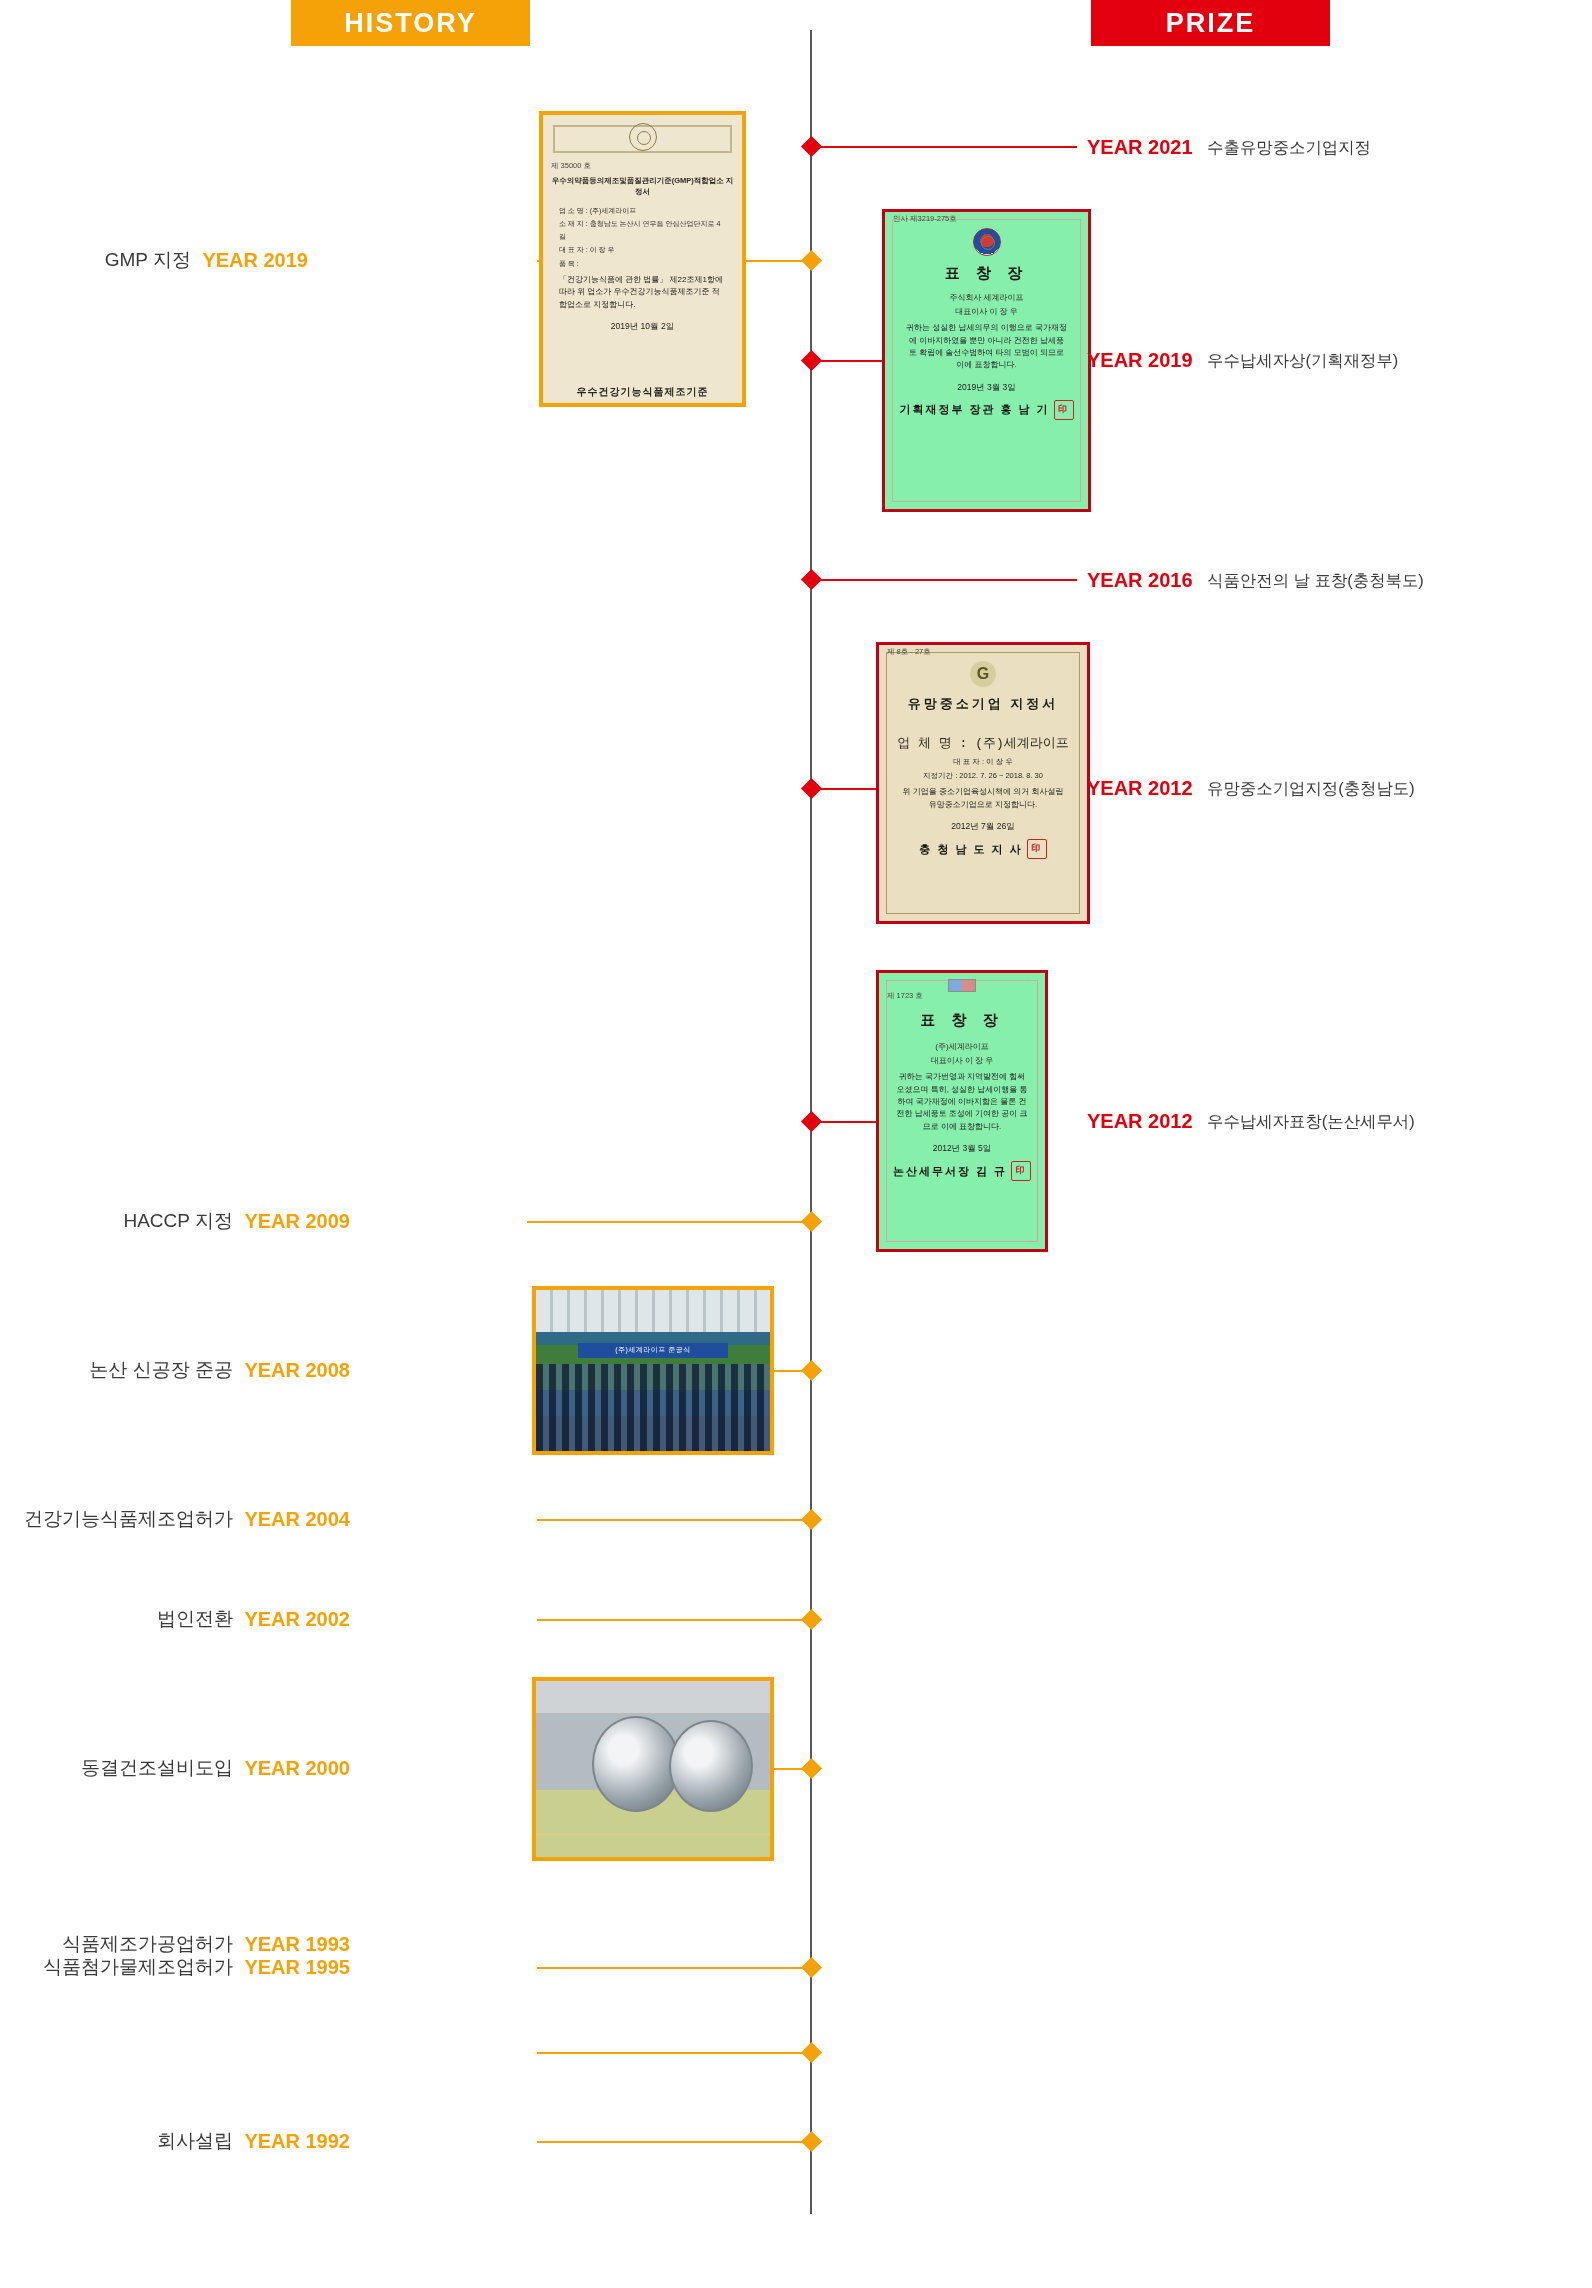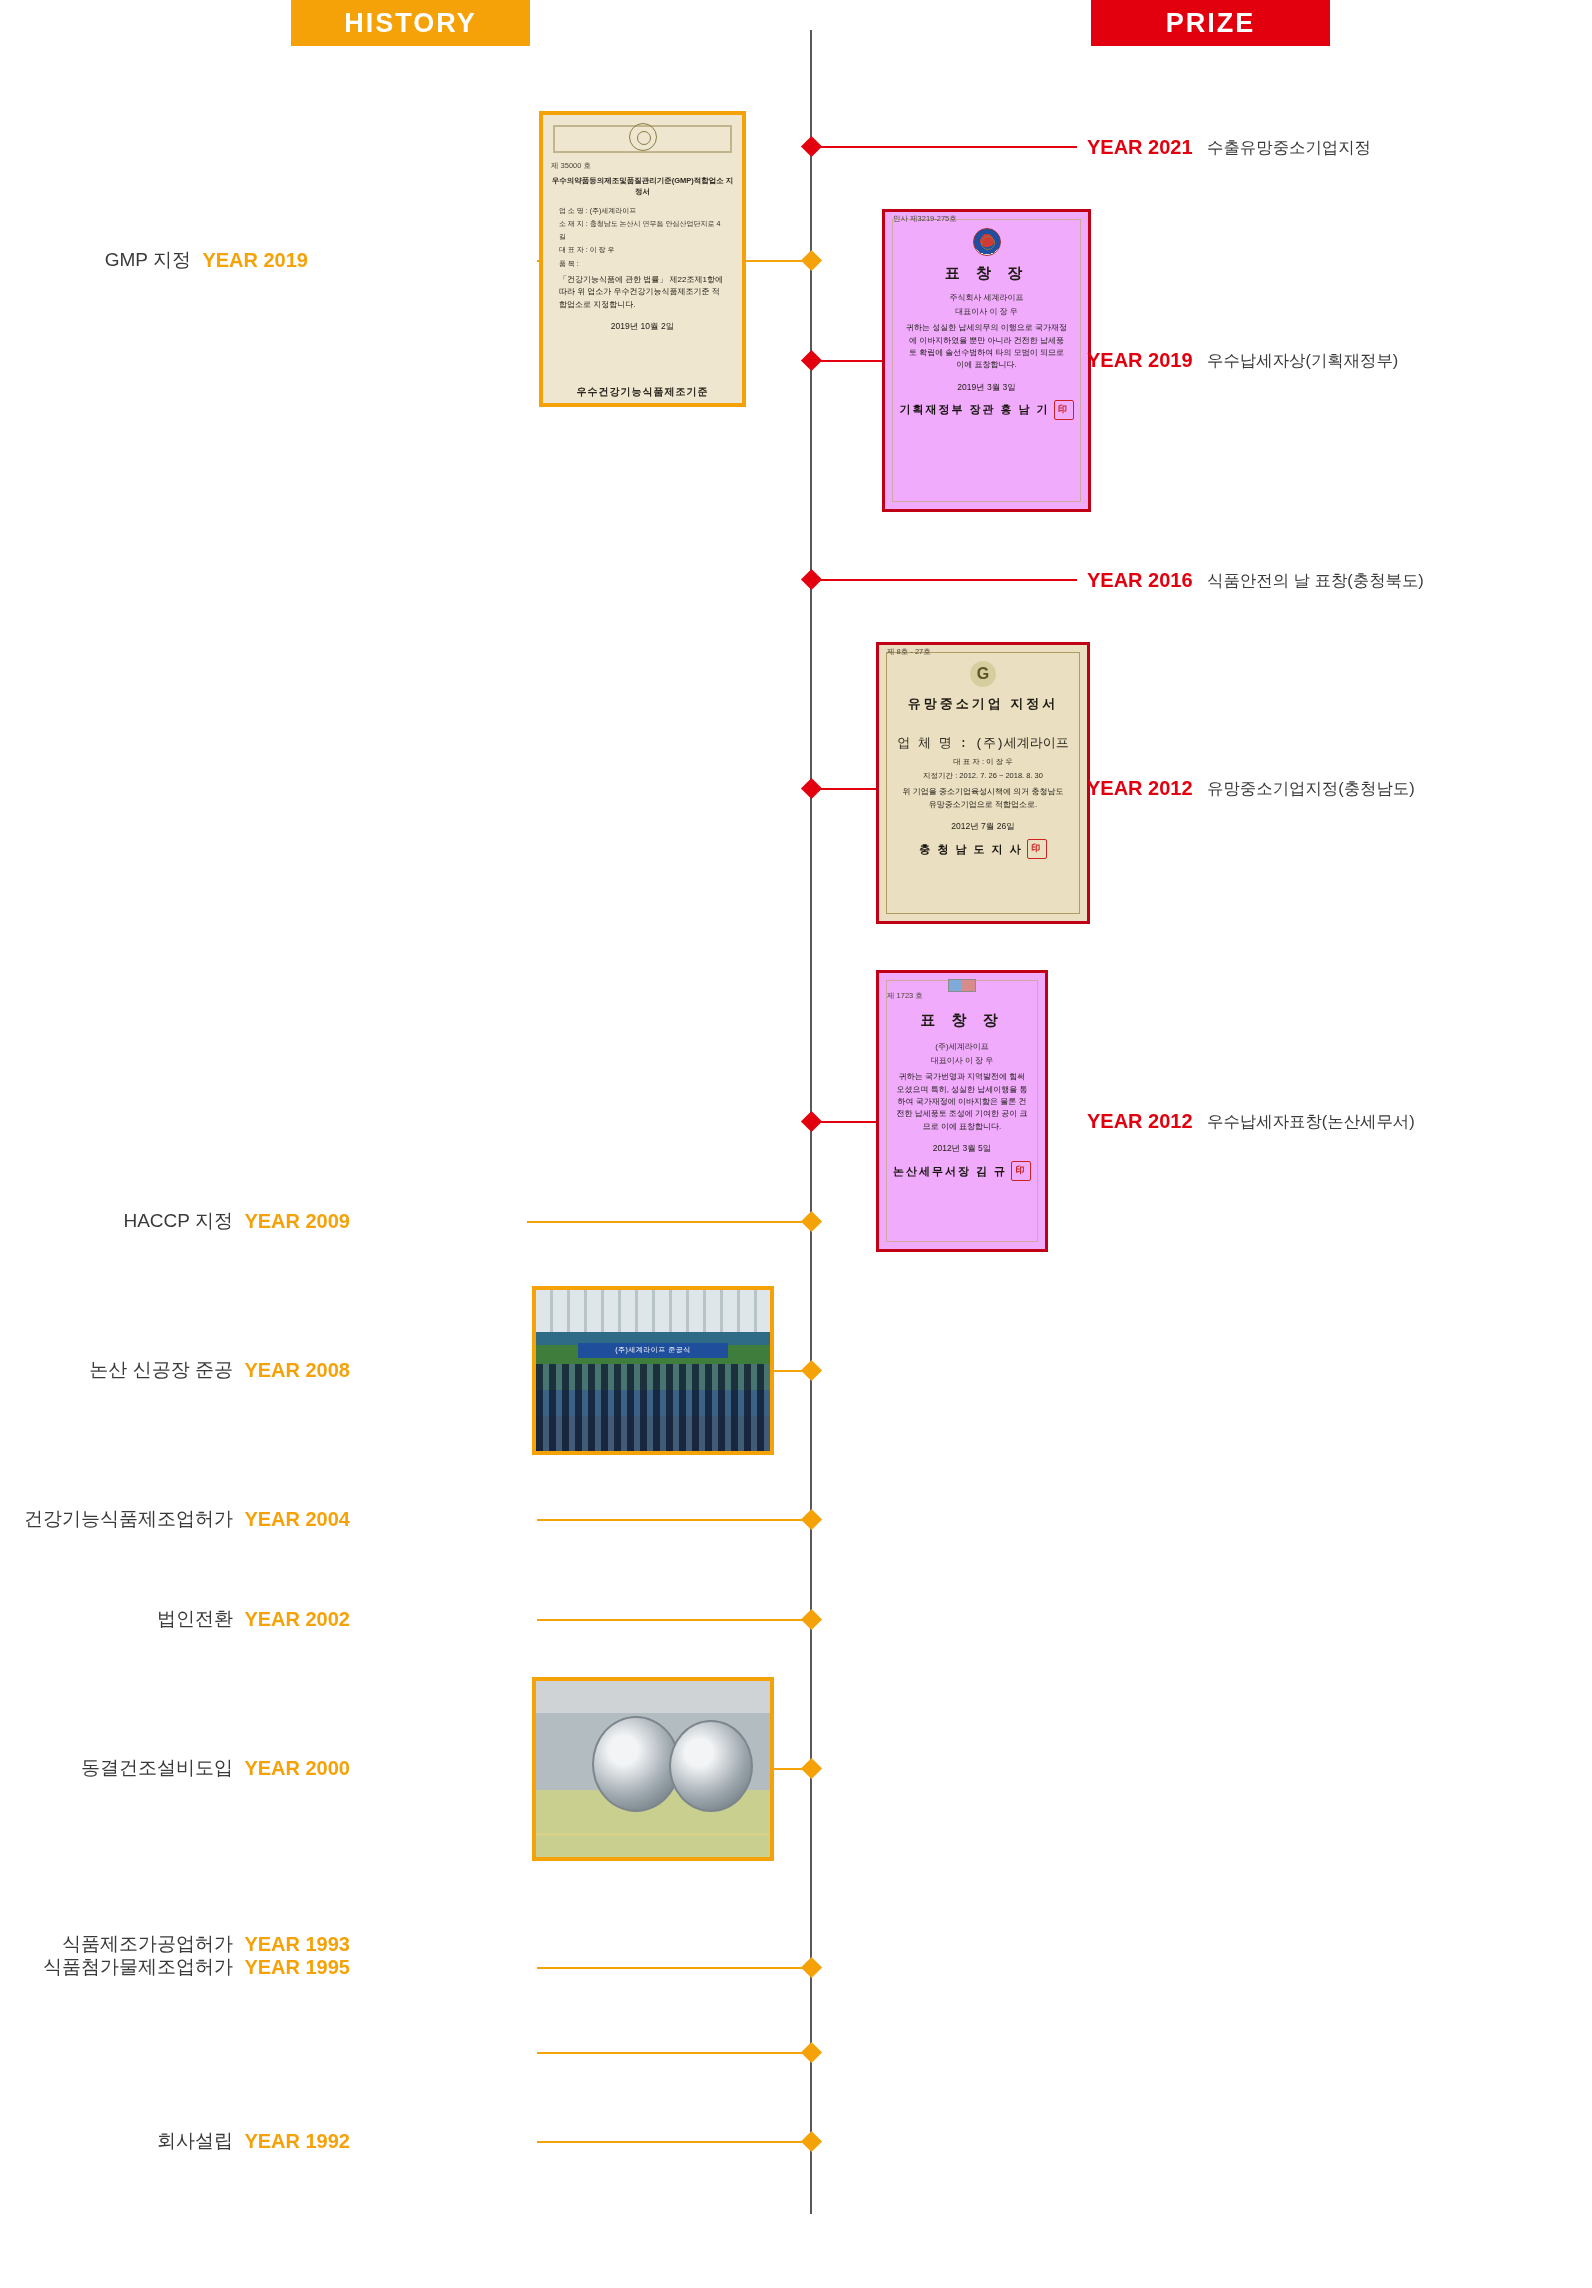--- a/index.html
+++ b/index.html
@@ -125,21 +125,21 @@
     inset: 0;
     box-sizing: border-box;
     display: flex;
     flex-direction: column;
     align-items: center;
     font-size: 9px;
     color: #2e2a22;
     text-align: center;
   }
   .cert.beige   { background: #efe6cf; }
-  .cert.cream   { background: #f0abfc; }
+  .cert.cream   { background: #86efac; }
   .cert.tan     { background: #eadfc0; }
   .cert-inner-border {
     position: absolute;
     inset: 7px;
     border: 1px solid #b09b63;
   }
   .cert-inner-border.thin { border: 1px solid #cfa9a0; }
   .cert-content {
     position: relative;
     z-index: 2;
@@ -358,21 +358,21 @@
   <div class="media red-frame" style="left:876px; top:642px; width:214px; height:282px;">
     <div class="cert tan">
       <div class="cert-inner-border"></div>
       <div class="cert-content">
         <div class="cert-smallno">제 8호 - 27호</div>
         <div class="cert-emblem gi">G</div>
         <div class="cert-title sm">유망중소기업 지정서</div>
         <div style="font-size:13px;line-height:1.8;margin-top:15px;font-family:Liberation Mono, monospace;">업 체 명 : (주)세계라이프</div>
         <div style="font-size:7.5px;line-height:1.8;">대 표 자 : 이 장 우</div>
         <div style="font-size:7.5px;line-height:1.8;">지정기간 : 2012. 7. 26 ~ 2018. 8. 30</div>
-        <div class="cert-body">위 기업을 중소기업육성시책에 의거 충청남도 유망중소기업으로 적합업소로.</div>
+        <div class="cert-body">위 기업을 중소기업육성시책에 의거 회사설립 유망중소기업으로 지정합니다.</div>
         <div class="cert-date">2012년 7월 26일</div>
         <div class="cert-signer">
           <span>충 청 남 도 지 사</span>
           <span class="stamp">印</span>
         </div>
       </div>
     </div>
   </div>
   <div class="right-label" style="left:1087px; top:788px;">
     <span class="year">YEAR 2012</span>

